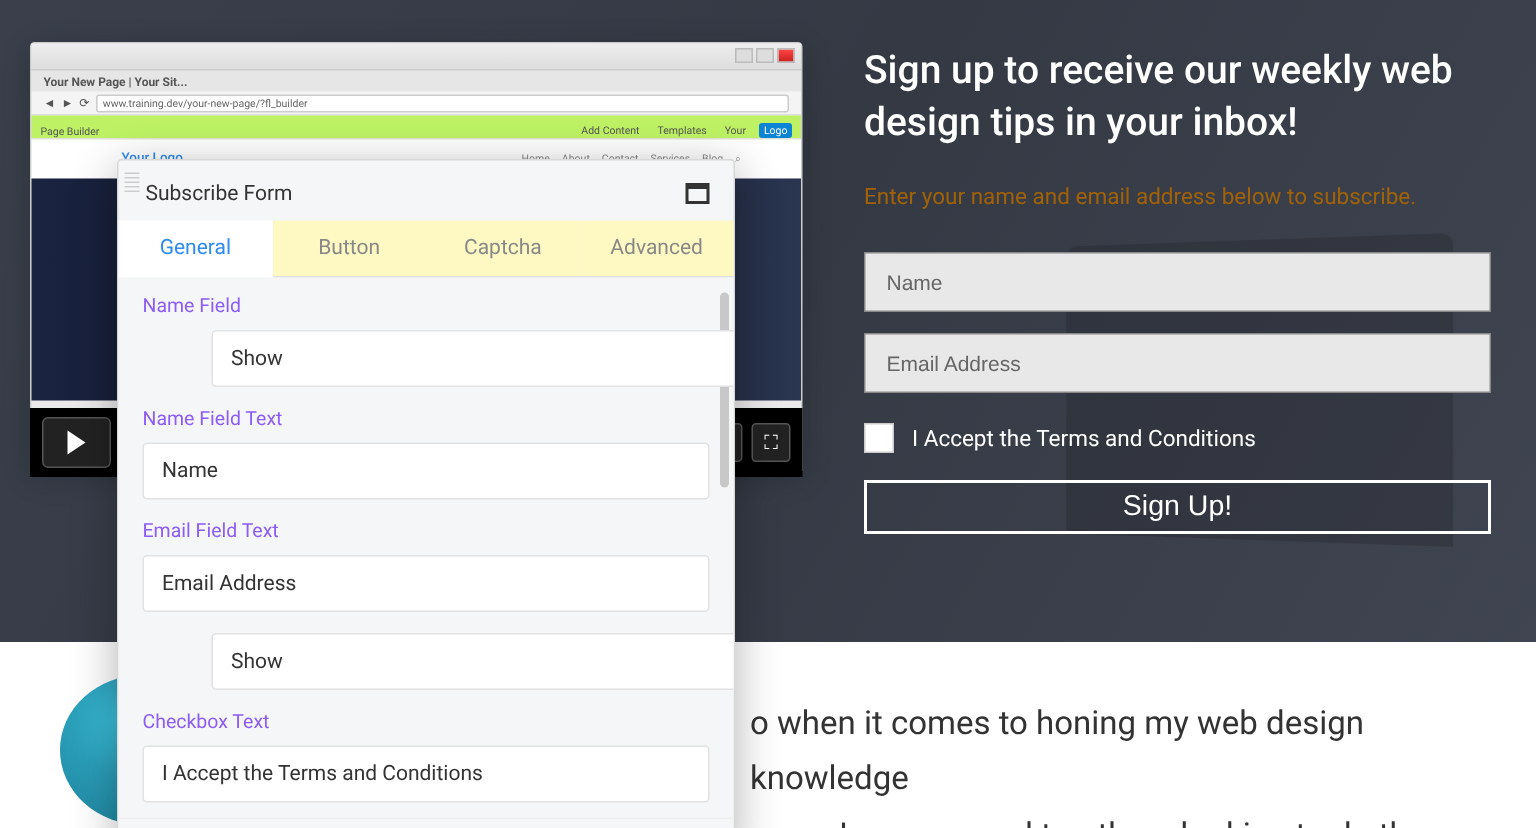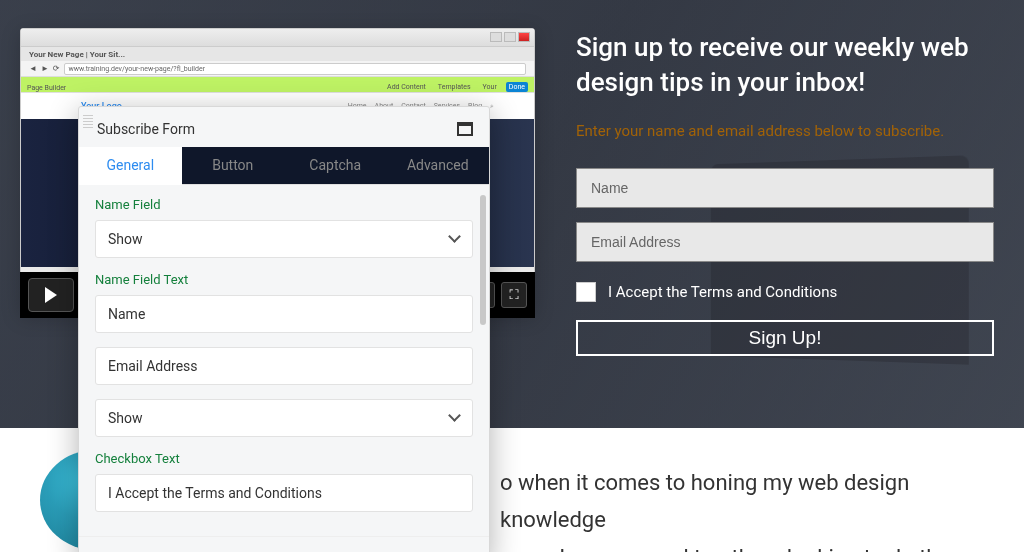--- a/index.html
+++ b/index.html
@@ -46,28 +46,28 @@
 .ctrls .b { width: 26px; height: 26px; background: #222; border: 1px solid #555; border-radius: 3px; display: flex; align-items: center; justify-content: center; color: #fff; font-size: 13px; cursor: pointer; }
 
 
 .panel { position: absolute; left: 78px; top: 106px; width: 412px; background: #f5f6f7; border: 1px solid #d8d8d8; border-radius: 3px; box-shadow: 0 6px 30px rgba(0,0,0,0.3); }
 .panel-hdr { display: flex; align-items: center; justify-content: space-between; padding: 14px 16px 10px 18px; }
 .panel-hdr h2 { font-size: 14px; font-weight: 400; color: #333; }
 .panel-hdr .win { width: 16px; height: 14px; border: 2px solid #333; border-top-width: 4px; cursor: pointer; }
 .panel-drag { position: absolute; left: 4px; top: 8px; display: flex; flex-direction: column; gap: 2px; }
 .panel-drag span { width: 10px; height: 1px; background: #ccc; }
 .tabs { display: flex; border-bottom: 1px solid #e0e0e0; }
-.tab { flex: 1; text-align: center; padding: 10px 0; font-size: 14px; color: #888; cursor: pointer; background: #0f172a; }
+.tab { flex: 1; text-align: center; padding: 10px 0; font-size: 14px; color: #888; cursor: pointer; background: #fef9c3; }
 .tab.active { color: #2d8cf0; background: #fff; border-bottom: 2px solid #fff; margin-bottom: -1px; }
 .panel-body { background: #f5f6f7; padding: 12px 16px 10px; position: relative; max-height: 360px; overflow: hidden; }
 .panel-scroll { position: absolute; right: 3px; top: 10px; width: 6px; height: 130px; background: #c8c8c8; border-radius: 3px; }
 .fld { margin-bottom: 14px; }
-.fld label { display: flex; align-items: center; gap: 6px; font-size: 13px; color: #15803d; margin-bottom: 8px; }
+.fld label { display: flex; align-items: center; gap: 6px; font-size: 13px; color: #8b5cf6; margin-bottom: 8px; }
 .fld .inp, .fld .sel { width: 100%; background: #fff; border: 1px solid #e2e2e2; border-radius: 3px; padding: 10px 12px; font-size: 14px; color: #333; position: relative; }
-.fld .sel { display: flex; justify-content: space-between; align-items: center; cursor: pointer; }
+.fld .sel { display: flex; justify-content: space-between; align-items: center; cursor: pointer; margin-left: 46px; }
 .chev { width: 10px; height: 10px; position: relative; }
 .chev::after { content: ''; position: absolute; width: 7px; height: 7px; border-right: 2px solid #555; border-bottom: 2px solid #555; transform: rotate(45deg); top: -2px; }
 .spinner { width: 13px; height: 13px; border: 2px solid #2d8cf0; border-top-color: transparent; border-radius: 50%; display: inline-block; }
 .panel-ftr { display: flex; gap: 10px; padding: 10px 14px 14px; background: #f5f6f7; border-top: 1px solid #eee; }
 </style>
 </head>
 <body>
 
 <div class="hero"></div>
 
@@ -108,21 +108,21 @@
     <div class="bar">
         <span>www.training.dev/your-new-page/?fl_builder</span>
       </div>
   </div>
   <div class="bw-pb">
     <span>Page Builder</span>
     <div class="r">
       <span>Add Content</span>
       <span>Templates</span>
       <span>Your</span>
-      <span class="done">Done</span>
+      <span class="done">Logo</span>
     </div>
   </div>
   <div class="bw-header">
     <span class="logo">Your Logo</span>
     <div class="nav">
       <span>Home</span>
       <span>About</span>
       <span>Contact</span>
       <span>Services</span>
       <span>Blog</span>
@@ -164,20 +164,21 @@
       <div class="sel">
         <span>Show</span>
         <span class="chev"></span>
       </div>
     </div>
     <div class="fld">
       <label>Name Field Text</label>
       <div class="inp">Name</div>
     </div>
     <div class="fld">
+      <label>Email Field Text</label>
       <div class="inp">Email Address</div>
     </div>
     <div class="fld">
       <div class="sel">
         <span>Show</span>
         <span class="chev"></span>
       </div>
     </div>
     <div class="fld">
       <label>Checkbox Text</label>

